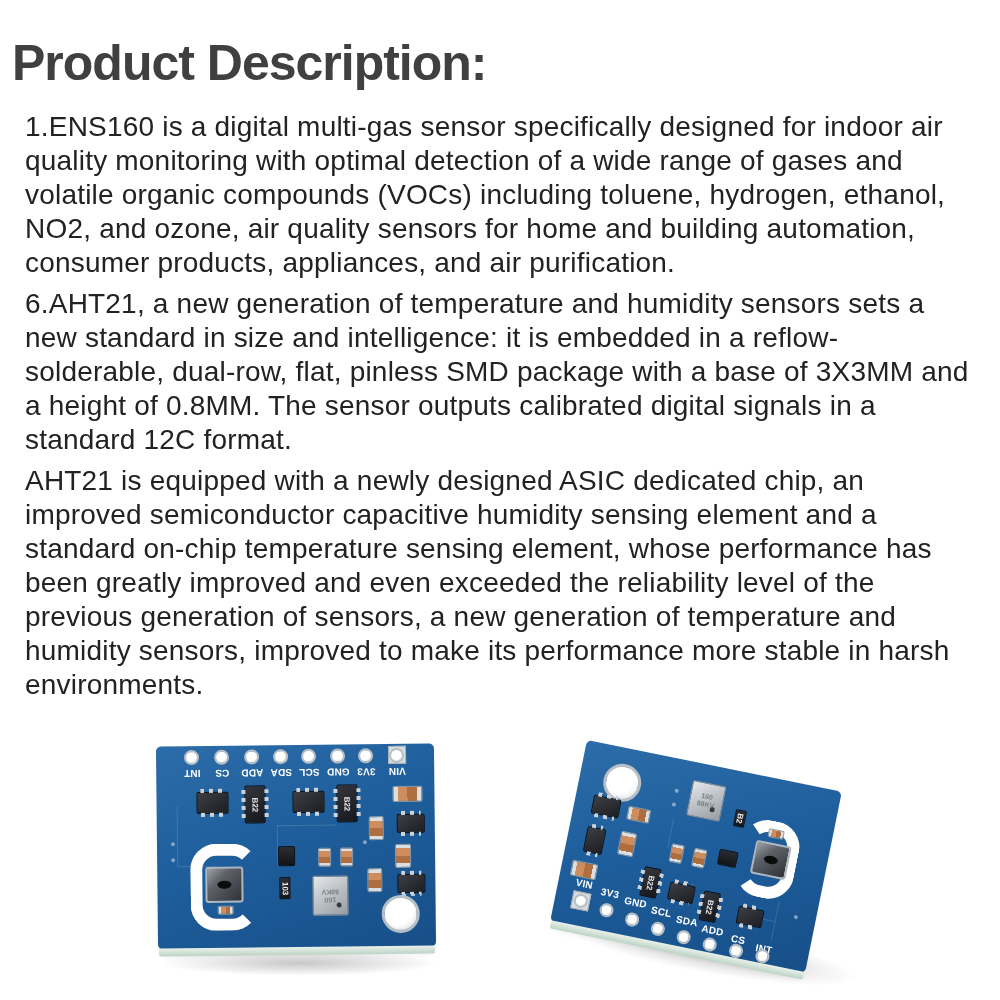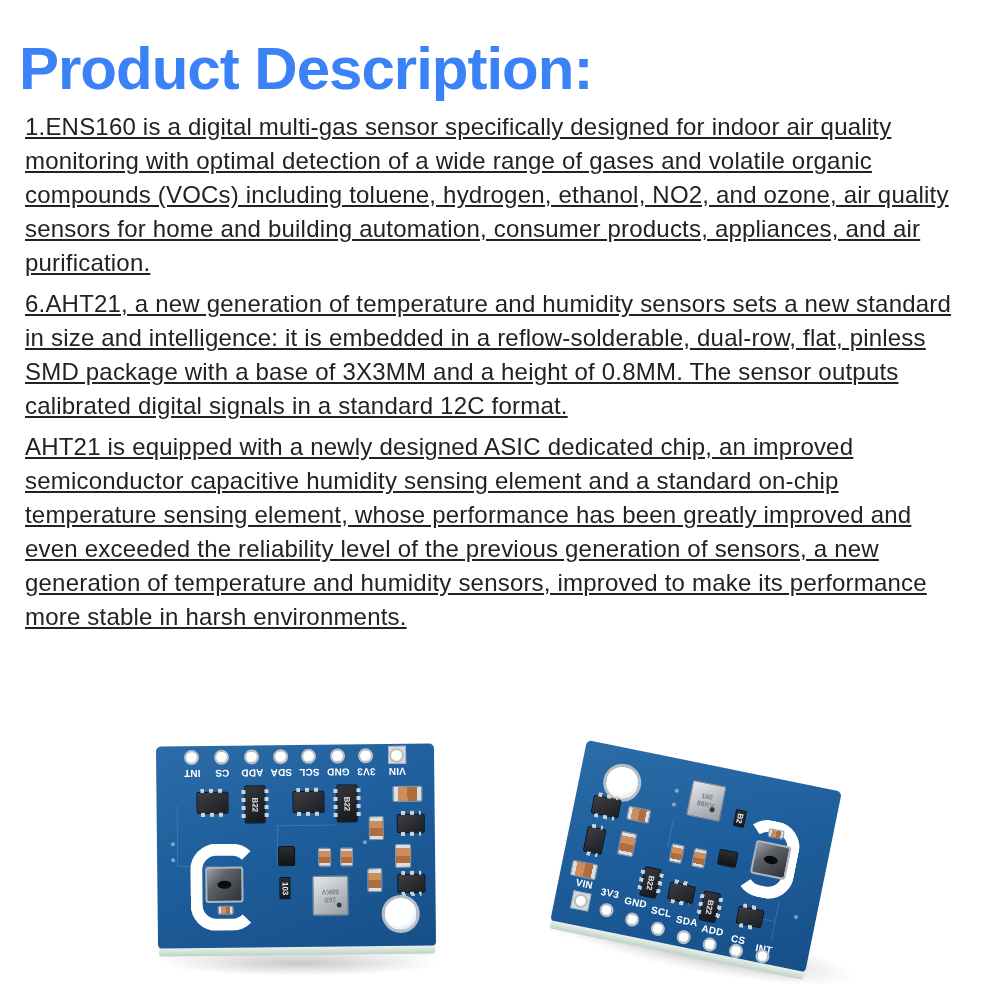--- a/index.html
+++ b/index.html
@@ -2,28 +2,27 @@
 <html><head>
 <meta charset="utf-8">
 <style>
   * { margin:0; padding:0; box-sizing:border-box; }
   html,body { background:#ffffff; }
   .page {
     position:relative; width:1000px; height:1000px; background:#fff;
     font-family:"Liberation Sans", sans-serif; overflow:hidden;
   }
   .page-title {
-    position:absolute; left:19px; top:34px;
-    font-size:60px; font-weight:700; letter-spacing:-1px; color:#3b82f6;
+    position:absolute; left:12px; top:34px;
+    font-size:50px; font-weight:700; letter-spacing:-1px; color:#404040;
   }
   .desc { position:absolute; left:25px; width:945px; }
   .desc p {
-    font-size:24px; line-height:34px; color:#222; letter-spacing:0.2px;
+    font-size:28px; line-height:34px; color:#222; letter-spacing:0.2px;
     margin-bottom:7px;
-    text-decoration:underline;
   }
 
   
   .board {
     position:absolute;
     background:linear-gradient(160deg,#2c6ca8 0%, #1e5e9c 45%, #174f88 100%);
     border-radius:5px;
     box-shadow:0 10px 10px -6px rgba(0,0,0,0.18);
   }
   .board::after { 

